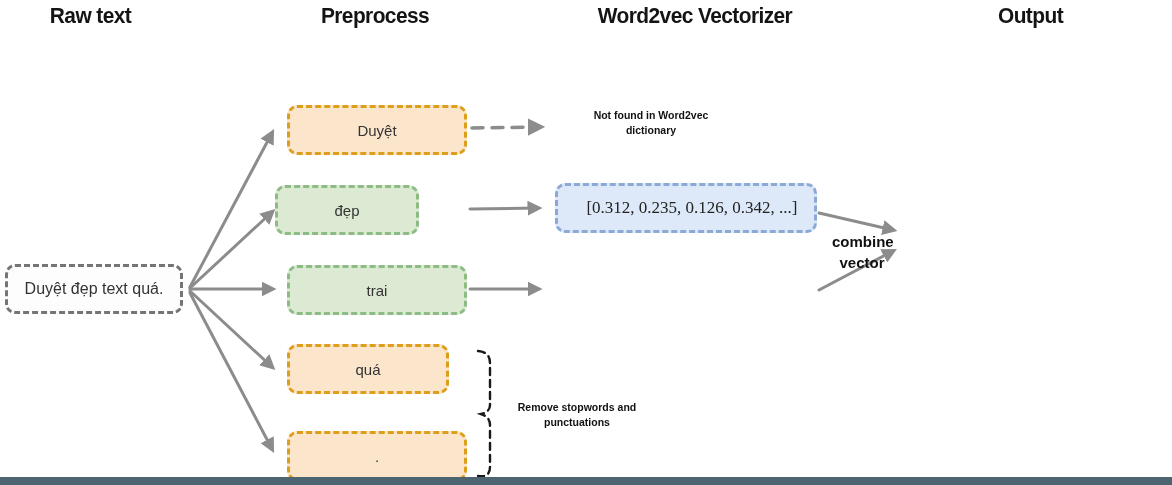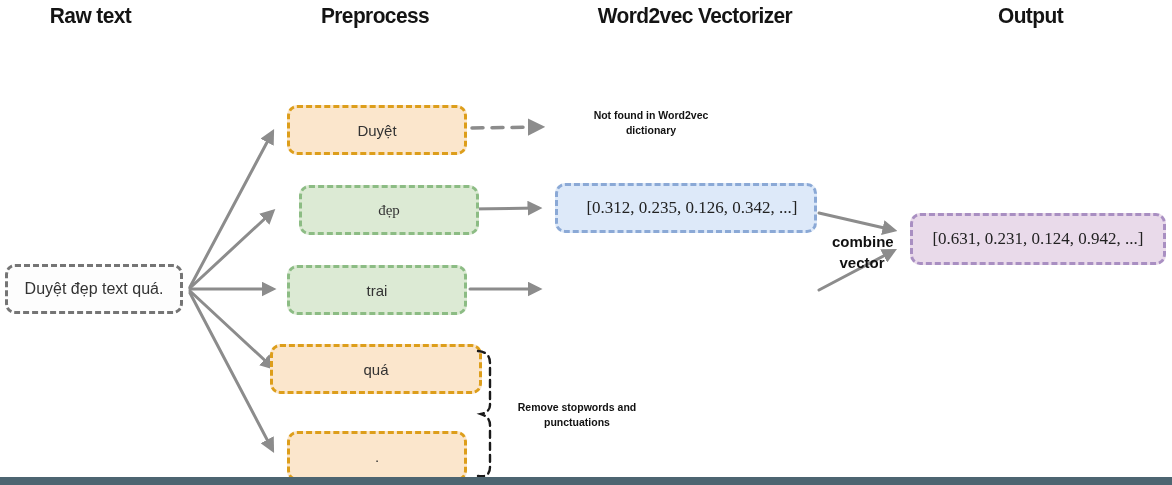--- a/index.html
+++ b/index.html
@@ -87,40 +87,37 @@
     </g>
   </svg>
 
   <div class="box raw" style="left:5px; top:264px; width:178px; height:50px;">
     <span>Duyệt đẹp text quá.</span>
   </div>
 
   <div class="box orange" style="left:287px; top:105px; width:180px; height:50px;">
     <span>Duyệt</span>
   </div>
-  <div class="box green" style="left:299px; top:185px; width:180px; height:50px;font-family:Liberation Serif, serif;">
+  <div class="box green" style="left:275px; top:185px; width:144px; height:50px;">
     <span>đẹp</span>
   </div>
   <div class="box green" style="left:287px; top:265px; width:180px; height:50px;">
     <span>trai</span>
   </div>
-  <div class="box orange" style="left:270px; top:344px; width:212px; height:50px;">
+  <div class="box orange" style="left:287px; top:344px; width:162px; height:50px;">
     <span>quá</span>
   </div>
   <div class="box orange" style="left:287px; top:431px; width:180px; height:50px;">
     <span>.</span>
   </div>
 
   <div class="box blue" style="left:555px; top:183px; width:262px; height:50px;padding-left:12px;">
     <span>[0.312, 0.235, 0.126, 0.342, ...]</span>
   </div>
 
-  <div class="box purple" style="left:910px; top:213px; width:256px; height:52px;">
-    <span>[0.631, 0.231, 0.124, 0.942, ...]</span>
-  </div>
 
   <div class="note" style="left:570px; top:108px; width:162px;">Not found in Word2vec dictionary</div>
   <div class="note" style="left:832px; top:231px; width:60px; font-size:15px;">combine vector</div>
   <div class="note" style="left:507px; top:400px; width:140px;">Remove stopwords and punctuations</div>
 
   <svg id="bracket-layer" style="left:474px; top:348px;" width="24" height="134" viewBox="0 0 24 134">
     <path d="M 4 3 Q 16 4 16 15 L 16 57 Q 16 64 7 66 Q 16 69 16 77 L 16 119 Q 16 130 4 128" fill="none" stroke="#1a1a1a" stroke-width="2.4" stroke-dasharray="7 5" stroke-linecap="round"></path>
   </svg>
 
   <div id="bottom-bar"></div>

